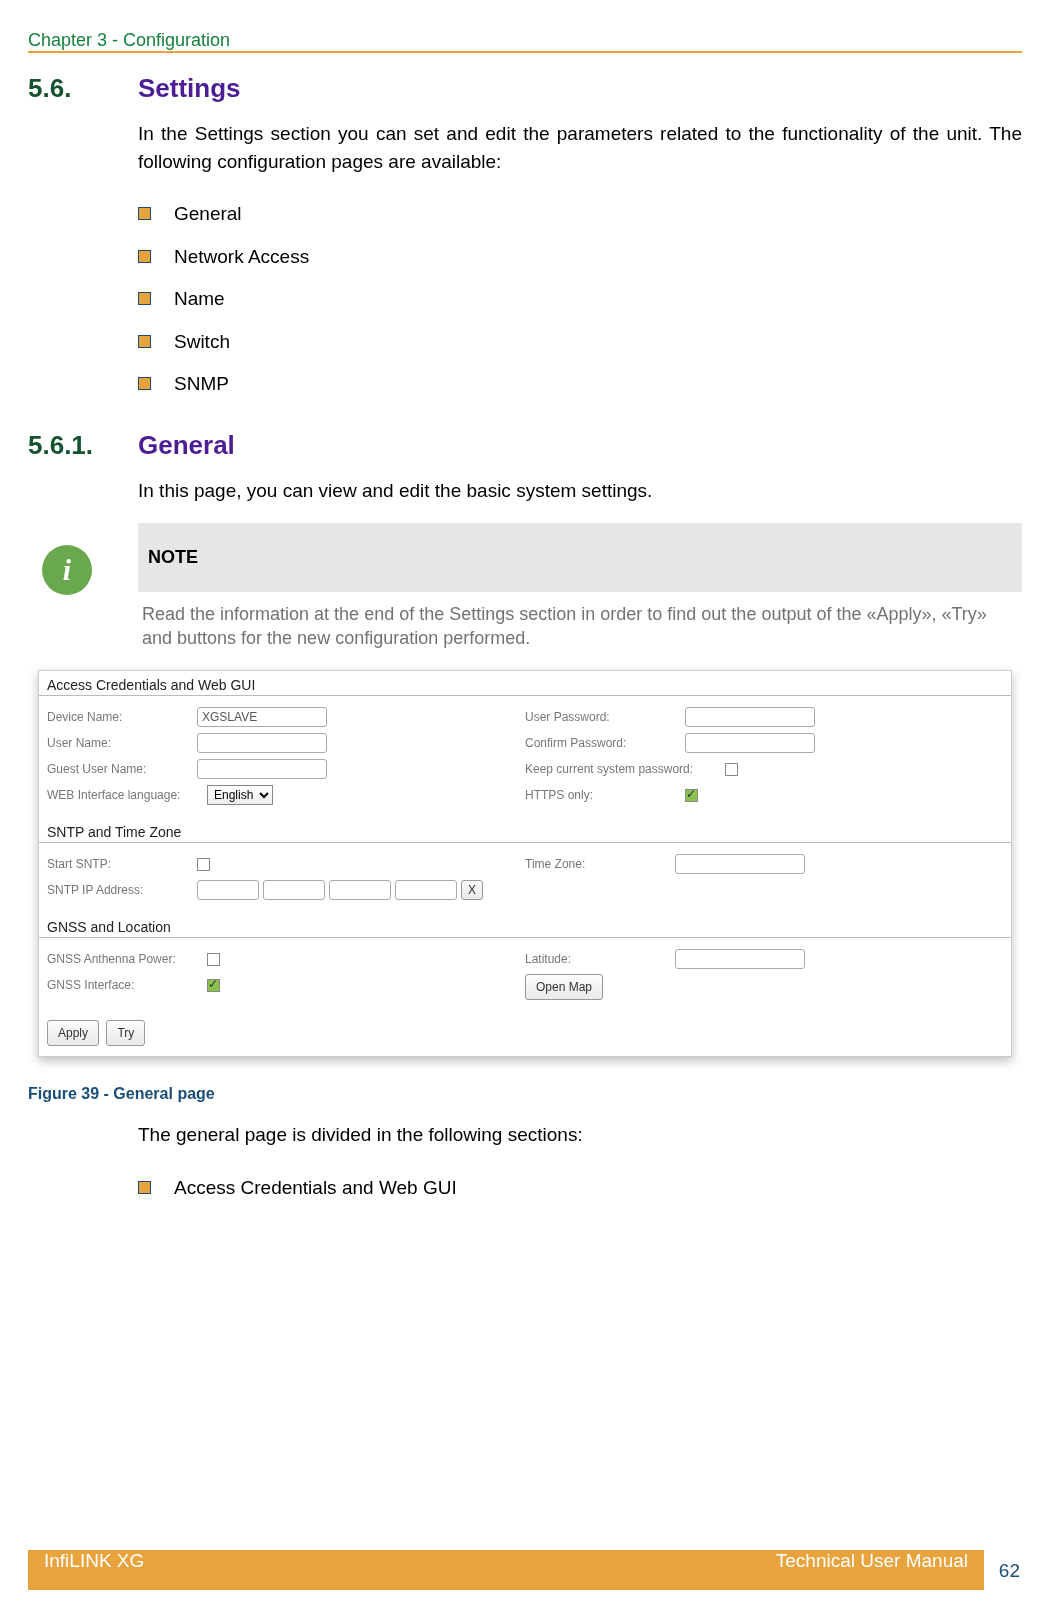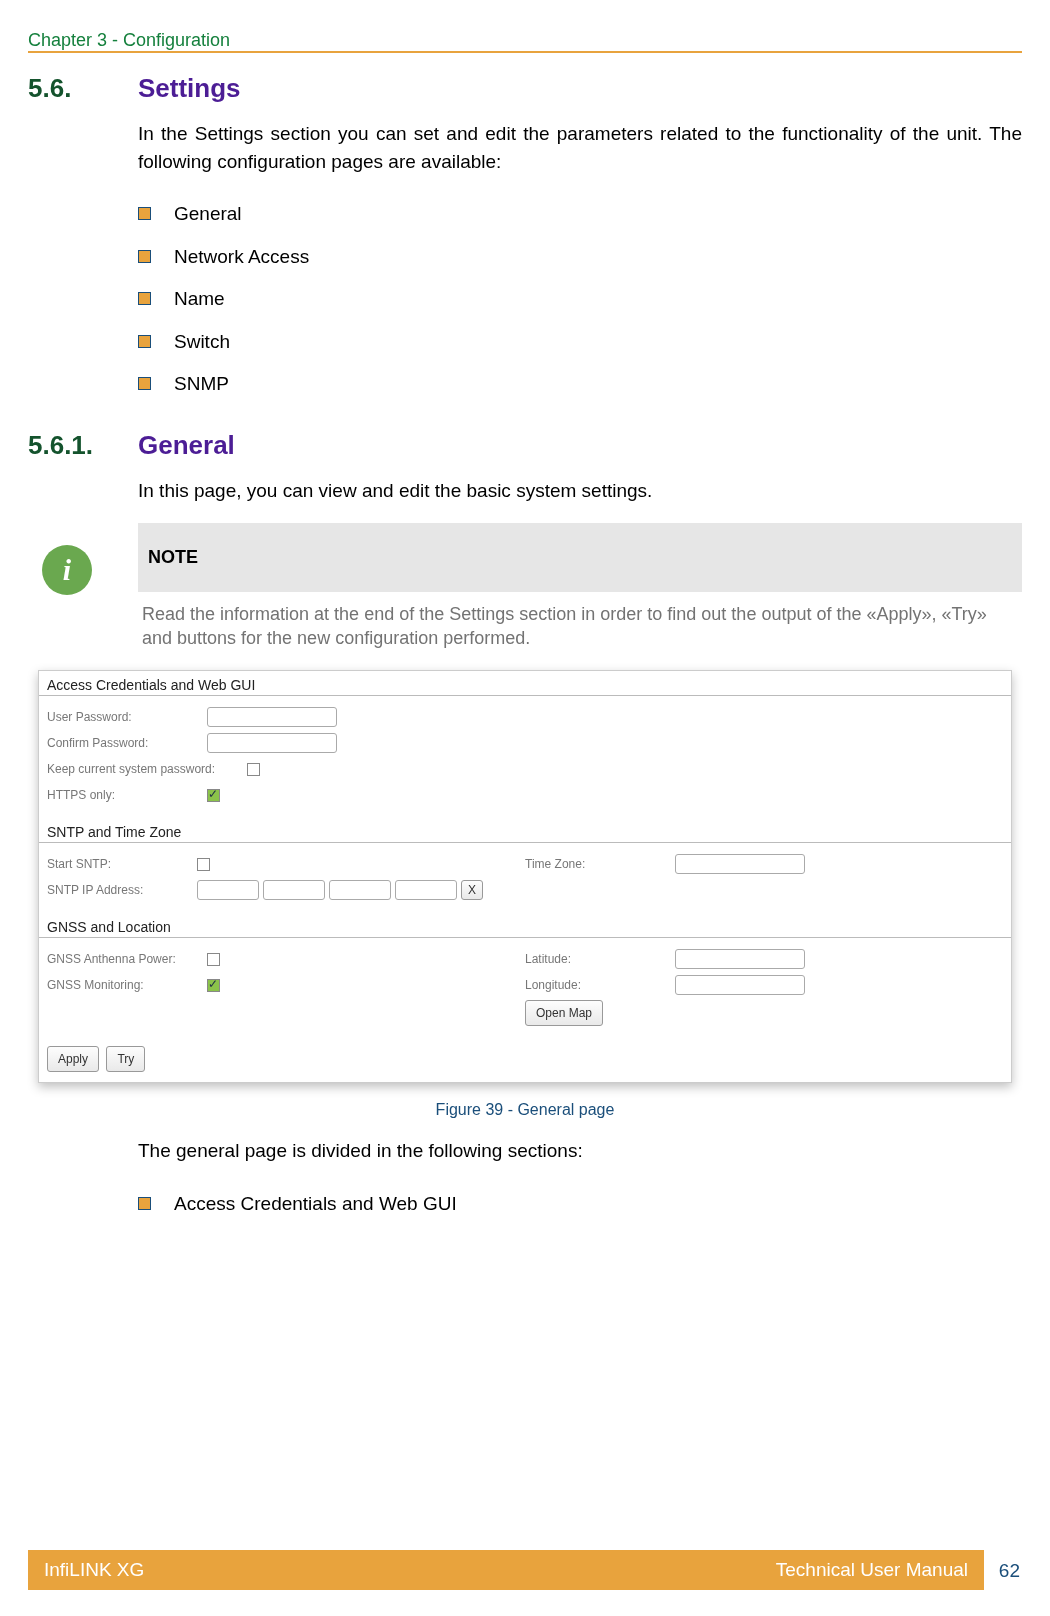--- a/index.html
+++ b/index.html
@@ -36,23 +36,23 @@
   .ss-input { height: 20px; border: 1px solid #aaa; border-radius: 3px; background: #fff; padding: 0 4px; font-size: 12px; color: #555; width: 130px; }
   .ss-input.sm { width: 62px; margin-right: 4px; }
   .ss-select { height: 20px; border: 1px solid #888; background: linear-gradient(#fff,#eee); font-size: 12px; padding: 0 2px; }
   .ss-check { width: 13px; height: 13px; border: 1px solid #888; background: #fff; display: inline-block; }
   .ss-check.checked { background: #8bc34a; position: relative; }
   .ss-check.checked::after { content: "✓"; position: absolute; top: -3px; left: 0; font-size: 12px; color: #234; }
   .ss-btn { display: inline-block; border: 1px solid #999; border-radius: 3px; background: linear-gradient(#fdfdfd,#e9e9e9); padding: 5px 10px; font-size: 12px; color: #333; margin-right: 4px; cursor: default; }
   .ss-btn.small { padding: 2px 6px; }
   .ss-bottom { padding: 6px 8px 2px 8px; }
 
-  .figure-caption { text-align: center; color: #1a4e7a; font-weight: normal; font-size: 16px; margin: 18px 0 18px 0; }
+  .figure-caption { text-align: left; color: #1a4e7a; font-weight: bold; font-size: 16px; margin: 28px 0 18px 0; }
 
-  .footer-bar { position: absolute; left: 28px; bottom: 26px; height: 40px; background: #e8a33d; color: #fff; display: flex; align-items: center; justify-content: space-between; padding: 0 16px; font-size: 19px; width: 956px; }
+  .footer-bar { position: absolute; left: 28px; bottom: 26px; height: 40px; background: #e8a33d; color: #fff; display: flex; align-items: flex-start; justify-content: space-between; padding: 0 16px; font-size: 19px; width: 956px; }
   .page-num { position: absolute; right: 30px; bottom: 34px; color: #1a4e7a; font-size: 19px; }
 </style>
 </head>
 <body>
 
 <div class="page">
   <div class="chapter-header">Chapter 3 - Configuration</div>
   <div class="orange-rule"></div>
 
   <div class="sec-row">
@@ -78,20 +78,38 @@
     <div class="note-icon">
         <span>i</span>
       </div>
     <div class="note-header">NOTE</div>
     <div class="note-text">Read the information at the end of the Settings section in order to find out the output of the «Apply», «Try» and buttons for the new configuration performed.</div>
   </div>
 
   <div class="screenshot">
     <div class="ss-section first">Access Credentials and Web GUI</div>
     <div class="ss-grid">
+      <div class="ss-col">
+        <div class="ss-row">
+            <span class="ss-label">Device Name:</span>
+            <input class="ss-input" value="XGSLAVE" style="">
+          </div>
+        <div class="ss-row">
+            <span class="ss-label">User Name:</span>
+            <input class="ss-input" style="">
+          </div>
+        <div class="ss-row">
+            <span class="ss-label">Guest User Name:</span>
+            <input class="ss-input" style="">
+          </div>
+        <div class="ss-row">
+            <span class="ss-label wide">WEB Interface language:</span>
+            <select class="ss-select"><option>English</option></select>
+          </div>
+      </div>
       <div class="ss-col">
         <div class="ss-row">
             <span class="ss-label wide">User Password:</span>
             <input class="ss-input" style="">
           </div>
         <div class="ss-row">
             <span class="ss-label wide">Confirm Password:</span>
             <input class="ss-input" style="">
           </div>
         <div class="ss-row">
@@ -130,31 +148,27 @@
     </div>
 
     <div class="ss-section">GNSS and Location</div>
     <div class="ss-grid">
       <div class="ss-col">
         <div class="ss-row">
             <span class="ss-label wide">GNSS Anthenna Power:</span>
             <span class="ss-check"></span>
           </div>
         <div class="ss-row">
-            <span class="ss-label wide">GNSS Monitoring:</span>
+            <span class="ss-label wide">GNSS Interface:</span>
             <span class="ss-check checked"></span>
           </div>
       </div>
       <div class="ss-col">
         <div class="ss-row">
             <span class="ss-label">Latitude:</span>
-            <input class="ss-input" style="">
-          </div>
-        <div class="ss-row">
-            <span class="ss-label">Longitude:</span>
             <input class="ss-input" style="">
           </div>
         <div class="ss-row">
             <span class="ss-btn">Open Map</span>
           </div>
       </div>
     </div>
 
     <div class="ss-bottom">
       <span class="ss-btn">Apply</span>

